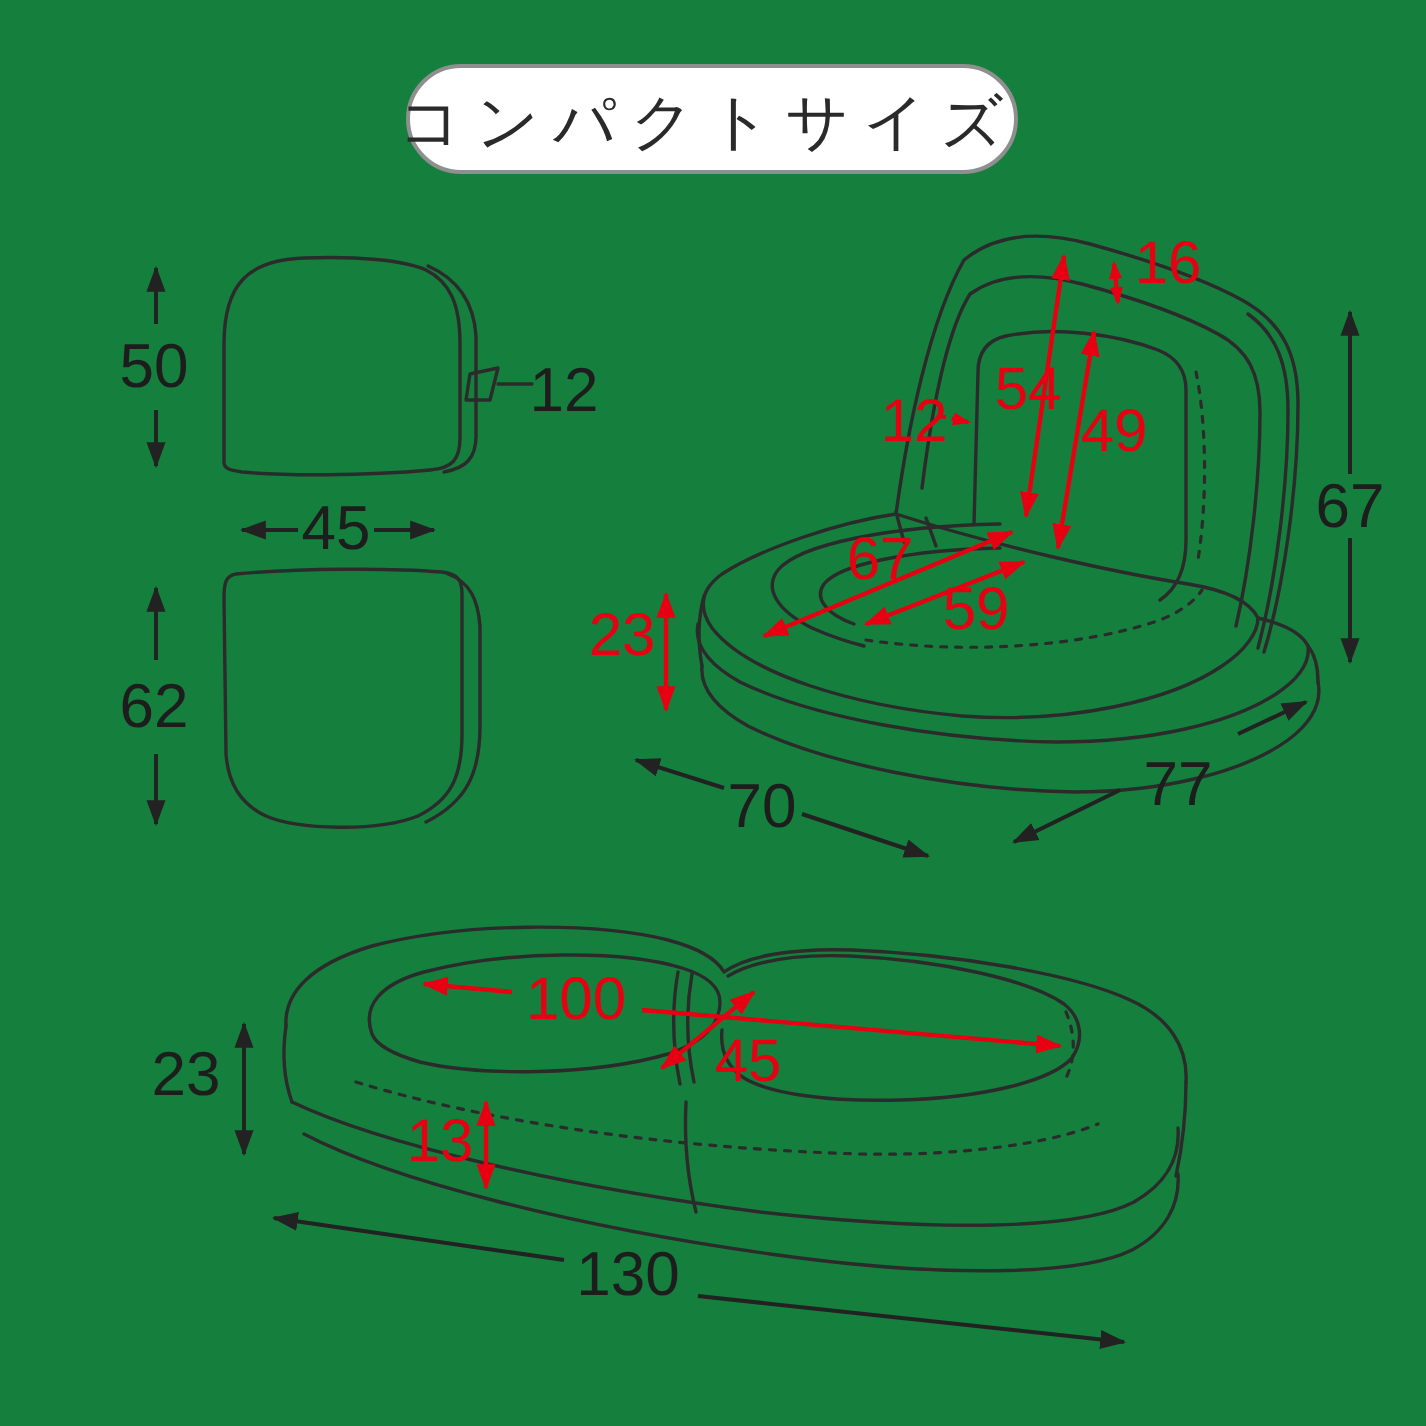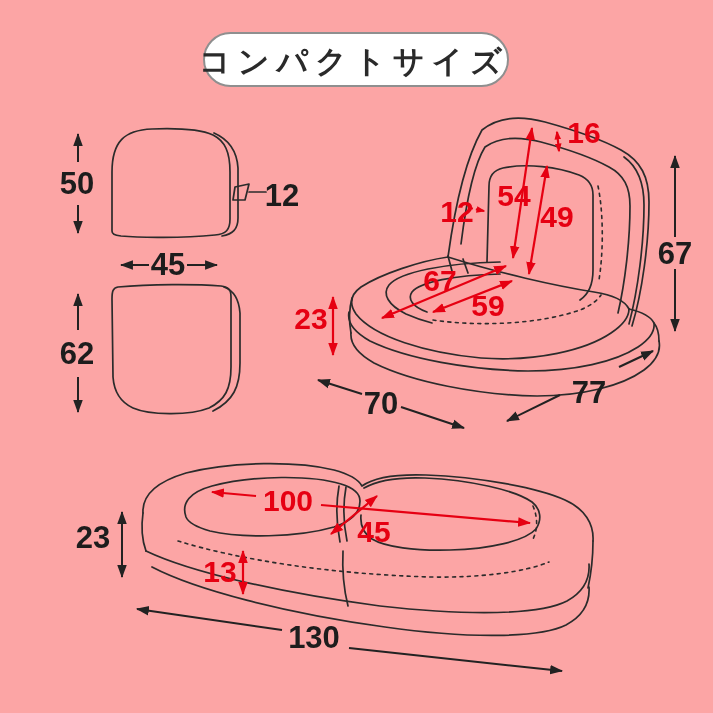--- a/index.html
+++ b/index.html
@@ -1,17 +1,17 @@
 <!DOCTYPE html>
 <html><head>
 <meta charset="utf-8">
 <style>
   html,body{margin:0;padding:0;background:#ffffff;}
-  #stage{position:relative;width:713px;height:713px;background:#fca5a5;overflow:hidden;
-         font-family:"Liberation Sans",sans-serif;font-weight:bold;}
+  #stage{position:relative;width:713px;height:713px;background:#15803d;overflow:hidden;
+         font-family:"Liberation Sans",sans-serif;}
   svg{display:block;}
   
   .art{fill:none;stroke:#2b2b2b;stroke-width:1.7;stroke-linecap:round;stroke-linejoin:round;}
   .artd{fill:none;stroke:#2b2b2b;stroke-width:1.6;stroke-linecap:round;stroke-dasharray:3 4.5;}
   
   .dk{fill:none;stroke:#222222;stroke-width:2;}
   .dr{fill:none;stroke:#e60012;stroke-width:2.2;}
   .drd{fill:none;stroke:#e60012;stroke-width:2;stroke-dasharray:3 3;}
   
   text{font-family:"Liberation Sans",sans-serif;dominant-baseline:central;}

